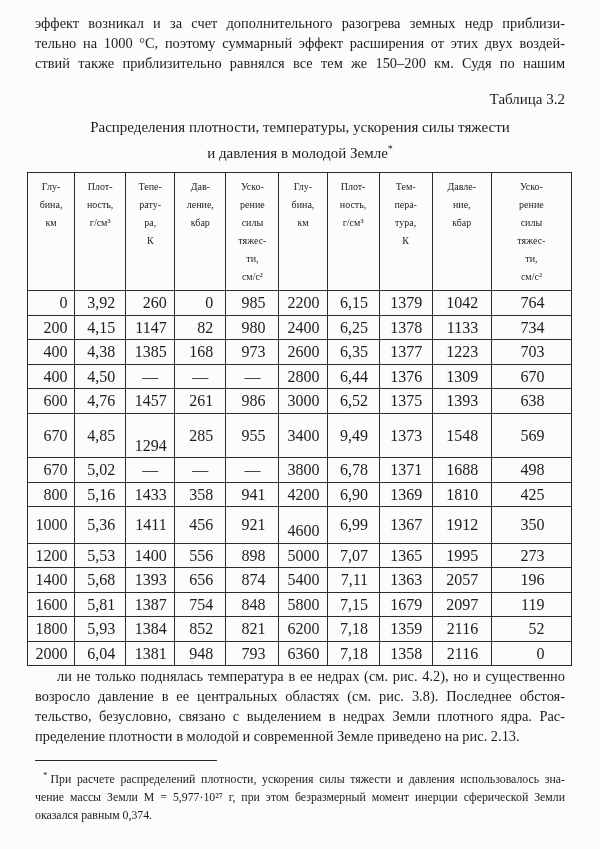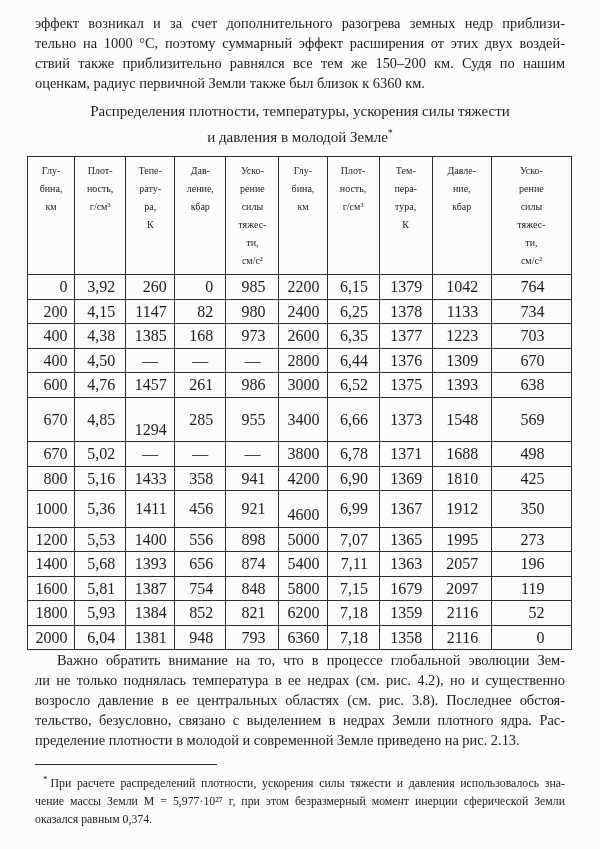--- a/index.html
+++ b/index.html
@@ -74,23 +74,23 @@
 </style>
 </head>
 <body>
 
 <div class="page">
 
   <div class="para">
       <div class="line jl">эффект возникал и за счет дополнительного разогрева земных недр приблизи-</div>
       <div class="line jl">тельно на 1000 °С, поэтому суммарный эффект расширения от этих двух воздей-</div>
       <div class="line jl">ствий также приблизительно равнялся все тем же 150–200 км. Судя по нашим</div>
-      <div class="line">оценкам, радиус первичной Земли также был близок к 6360 км.</div>
     </div>
 
+  <div class="table-label">Таблица 3.2</div>
 
   <div class="table-title">
     <div class="tt-line">Распределения плотности, температуры, ускорения силы тяжести</div>
     <div class="tt-line"><span>и давления в молодой Земле</span><sup>*</sup></div>
   </div>
 
   <table class="dtable">
       <colgroup>
         <col style="width: 47px;">
         <col style="width: 51px;">
@@ -206,21 +206,21 @@
           <td><span class="v" style="min-width: 33px;">1393</span></td>
           <td><span class="v" style="min-width: 26px;">638</span></td>
         </tr>
         <tr>
           <td><span class="v" style="min-width: 33px;">670</span></td>
           <td><span class="v" style="min-width: 30px;">4,85</span></td>
           <td><span class="v" style="min-width: 33px; margin-top: 20px;">1294</span></td>
           <td><span class="v" style="min-width: 26px;">285</span></td>
           <td><span class="v" style="min-width: 26px;">955</span></td>
           <td><span class="v" style="min-width: 33px;">3400</span></td>
-          <td><span class="v" style="min-width: 30px;">6,66</span></td>
+          <td><span class="v" style="min-width: 30px;">9,49</span></td>
           <td><span class="v" style="min-width: 33px;">1373</span></td>
           <td><span class="v" style="min-width: 33px;">1548</span></td>
           <td><span class="v" style="min-width: 26px;">569</span></td>
         </tr>
         <tr>
           <td><span class="v" style="min-width: 33px;">670</span></td>
           <td><span class="v" style="min-width: 30px;">5,02</span></td>
           <td><span class="v dash">—</span></td>
           <td><span class="v dash">—</span></td>
           <td><span class="v dash">—</span></td>
@@ -311,21 +311,20 @@
           <td><span class="v" style="min-width: 33px;">6360</span></td>
           <td><span class="v" style="min-width: 30px;">7,18</span></td>
           <td><span class="v" style="min-width: 33px;">1358</span></td>
           <td><span class="v" style="min-width: 33px;">2116</span></td>
           <td><span class="v" style="min-width: 26px;">0</span></td>
         </tr>
       </tbody>
     </table>
 
   <div class="para indent">
-      <div class="line jl">Важно обратить внимание на то, что в процессе глобальной эволюции Зем-</div>
       <div class="line jl">ли не только поднялась температура в ее недрах (см. рис. 4.2), но и существенно</div>
       <div class="line jl">возросло давление в ее центральных областях (см. рис. 3.8). Последнее обстоя-</div>
       <div class="line jl">тельство, безусловно, связано с выделением в недрах Земли плотного ядра. Рас-</div>
       <div class="line">пределение плотности в молодой и современной Земле приведено на рис. 2.13.</div>
     </div>
 
   <div class="footnote">
     <div class="fn-rule"></div>
     <div class="fn-text">
         <div class="line jl"><sup class="fnmark">*</sup>При расчете распределений плотности, ускорения силы тяжести и давления использовалось зна-</div>

